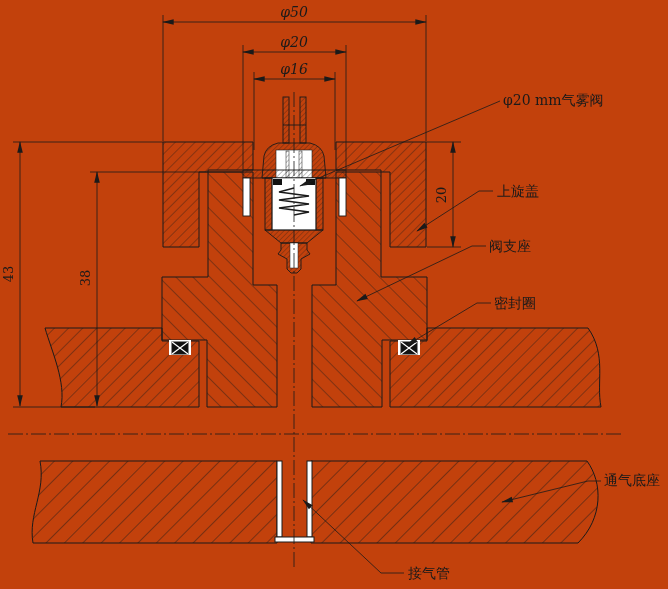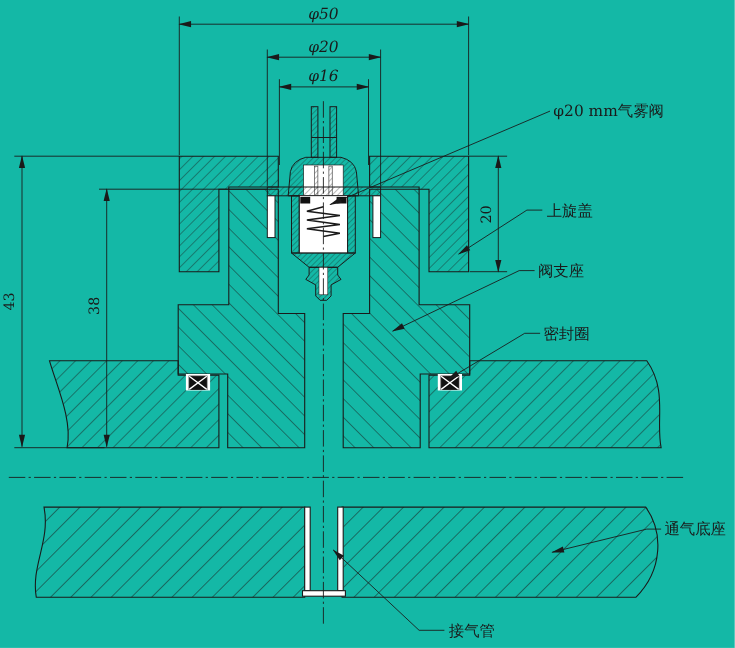--- a/index.html
+++ b/index.html
@@ -1,17 +1,17 @@
 <!DOCTYPE html>
 <html><head>
 <meta charset="utf-8">
 <style>
   html,body{margin:0;padding:0;background:#e8e8e8;}
   #canvas{
-    position:relative;width:668px;height:589px;background:#14b8a6;
+    position:relative;width:668px;height:589px;background:#c2410c;
     font-family:"DejaVu Serif","Liberation Serif",serif;overflow:hidden;
   }
   svg{display:block;}
   text{fill:#1a1a1a;}
   .dim-text{font-size:14px;font-style:italic;}
   .dim-num{font-size:13px;}
   .cn-label{font-size:14px;font-style:normal;}
 </style>
 </head>
 <body>

